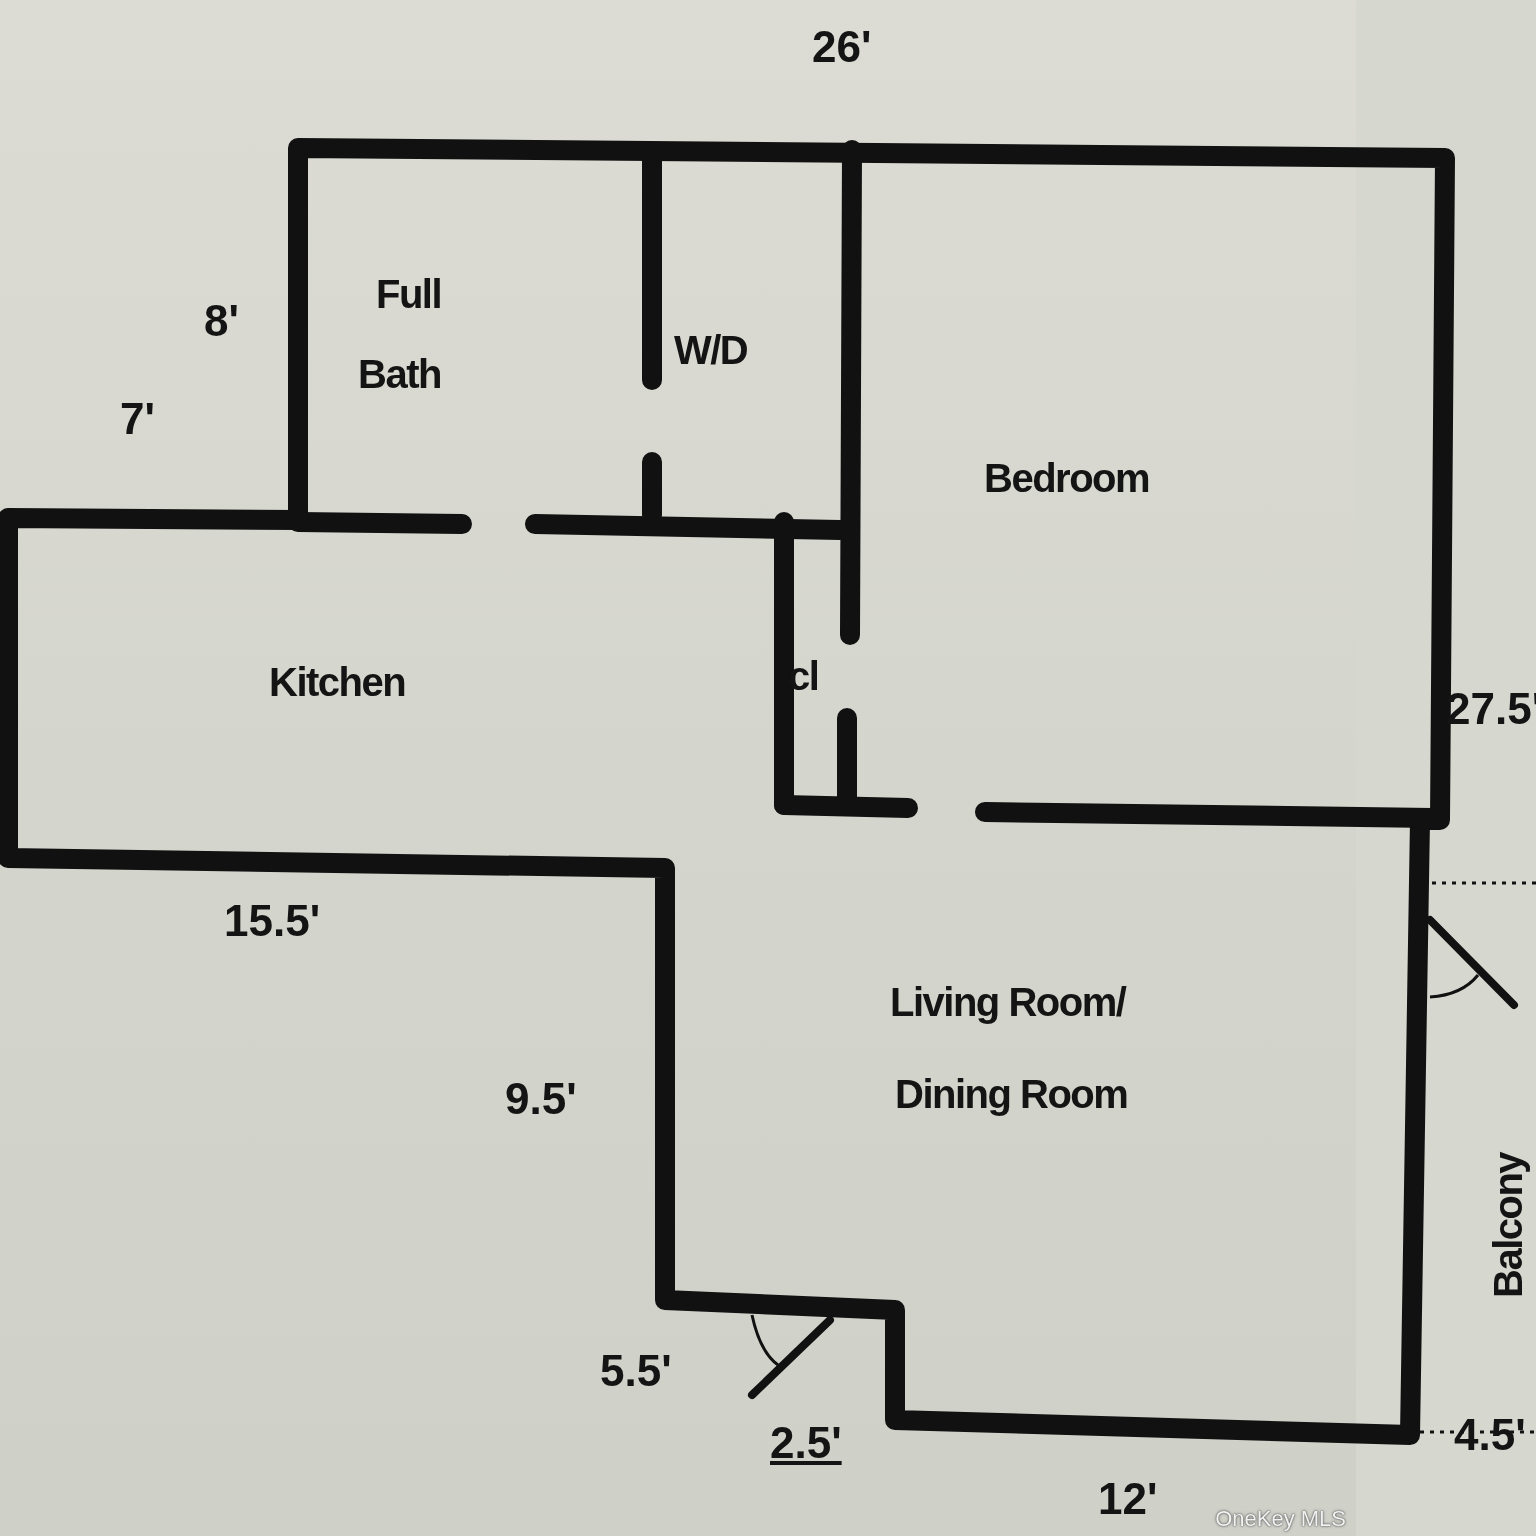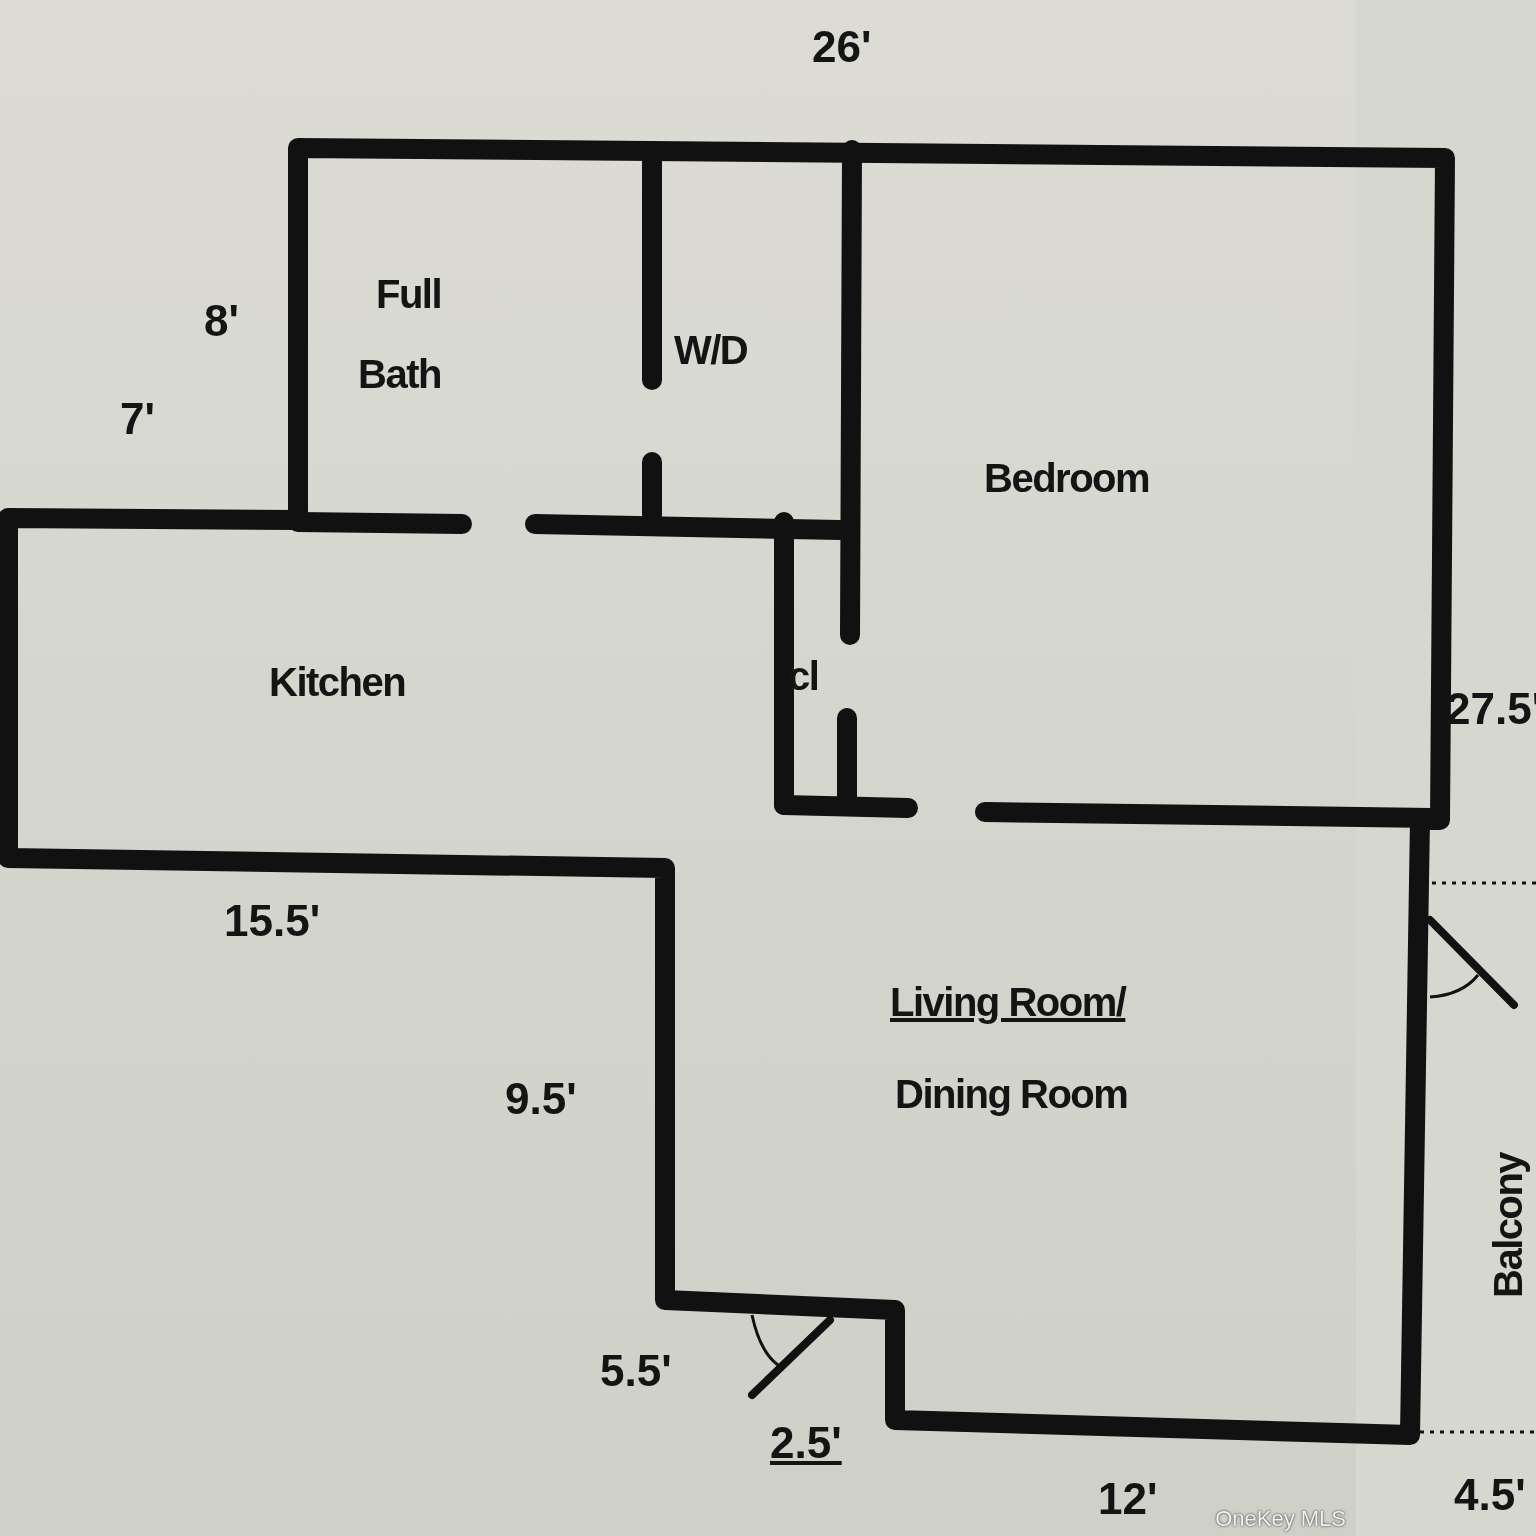--- a/index.html
+++ b/index.html
@@ -50,26 +50,26 @@
 
   <div class="lbl dim" style="left:812px;top:22px;">26'</div>
   <div class="lbl dim" style="left:204px;top:296px;">8'</div>
   <div class="lbl dim" style="left:120px;top:394px;">7'</div>
   <div class="lbl dim" style="left:1446px;top:684px;">27.5'</div>
   <div class="lbl dim" style="left:224px;top:896px;">15.5'</div>
   <div class="lbl dim" style="left:505px;top:1074px;">9.5'</div>
   <div class="lbl dim" style="left:600px;top:1346px;text-align:right;">5.5'</div>
   <div class="lbl dim" style="left:770px;top:1418px;text-decoration:underline;">2.5'</div>
   <div class="lbl dim" style="left:1098px;top:1474px;">12'</div>
-  <div class="lbl dim" style="left:1454px;top:1470px;">4.5'</div>
+  <div class="lbl dim" style="left:1454px;top:1410px;">4.5'</div>
 
   <div class="lbl room" style="left:376px;top:272px;">Full</div>
   <div class="lbl room" style="left:358px;top:352px;">Bath</div>
   <div class="lbl room" style="left:674px;top:328px;">W/D</div>
   <div class="lbl room" style="left:984px;top:456px;">Bedroom</div>
   <div class="lbl room" style="left:244px;top:660px;margin-left:25px;">Kitchen</div>
   <div class="lbl room" style="left:788px;top:654px;">cl</div>
-  <div class="lbl room" style="left:890px;top:980px;text-decoration:underline;">Living Room/</div>
+  <div class="lbl room" style="left:890px;top:980px;">Living Room/</div>
   <div class="lbl room" style="left:895px;top:1072px;">Dining Room</div>
   <div class="lbl room vert" style="left:1486px;top:1298px;">Balcony</div>
 
   <div class="lbl watermark">OneKey MLS</div>
 </div>
 
 </body></html>

